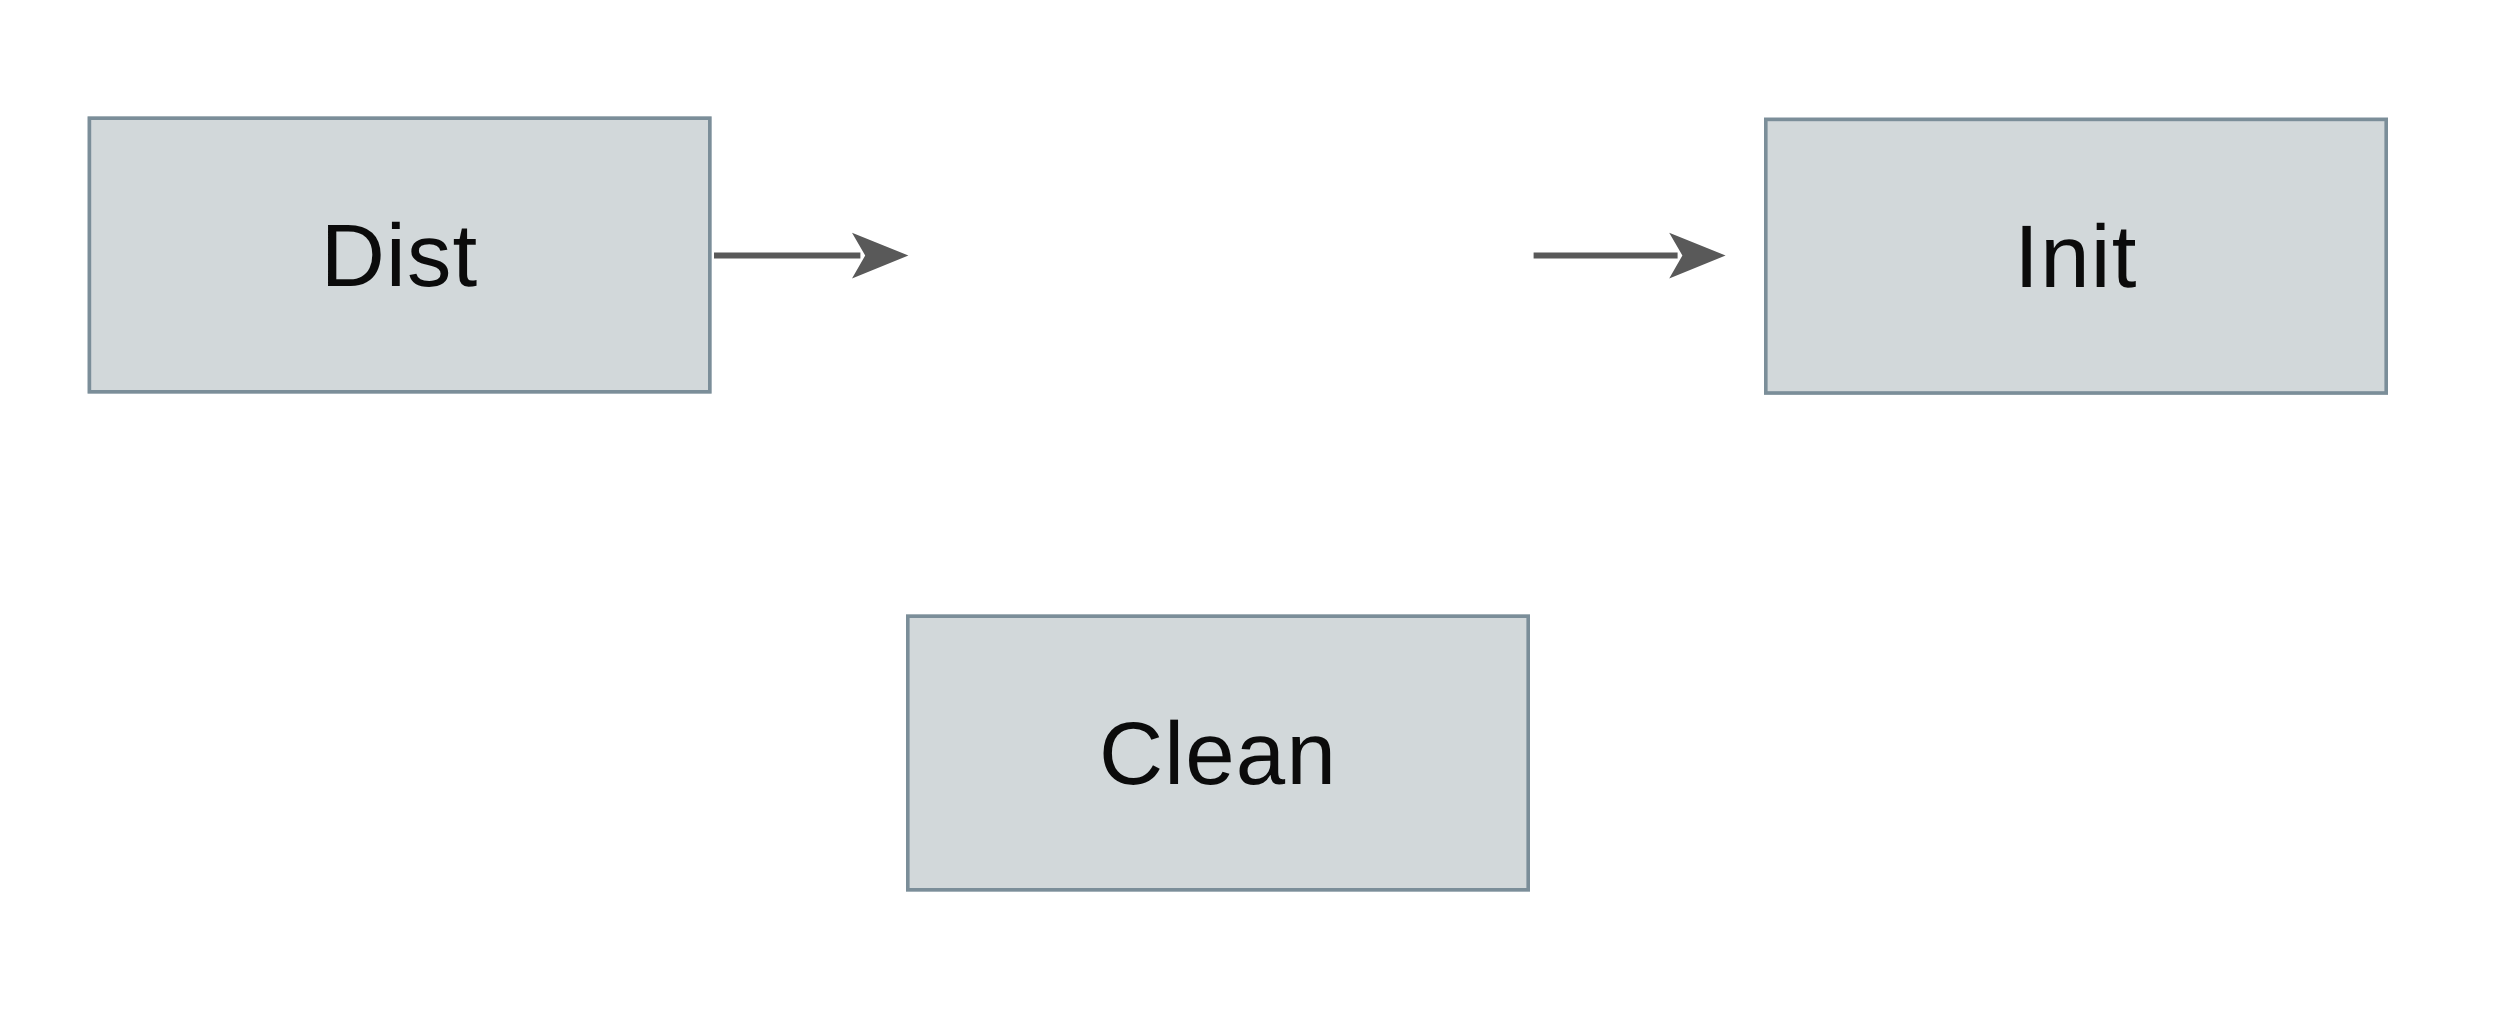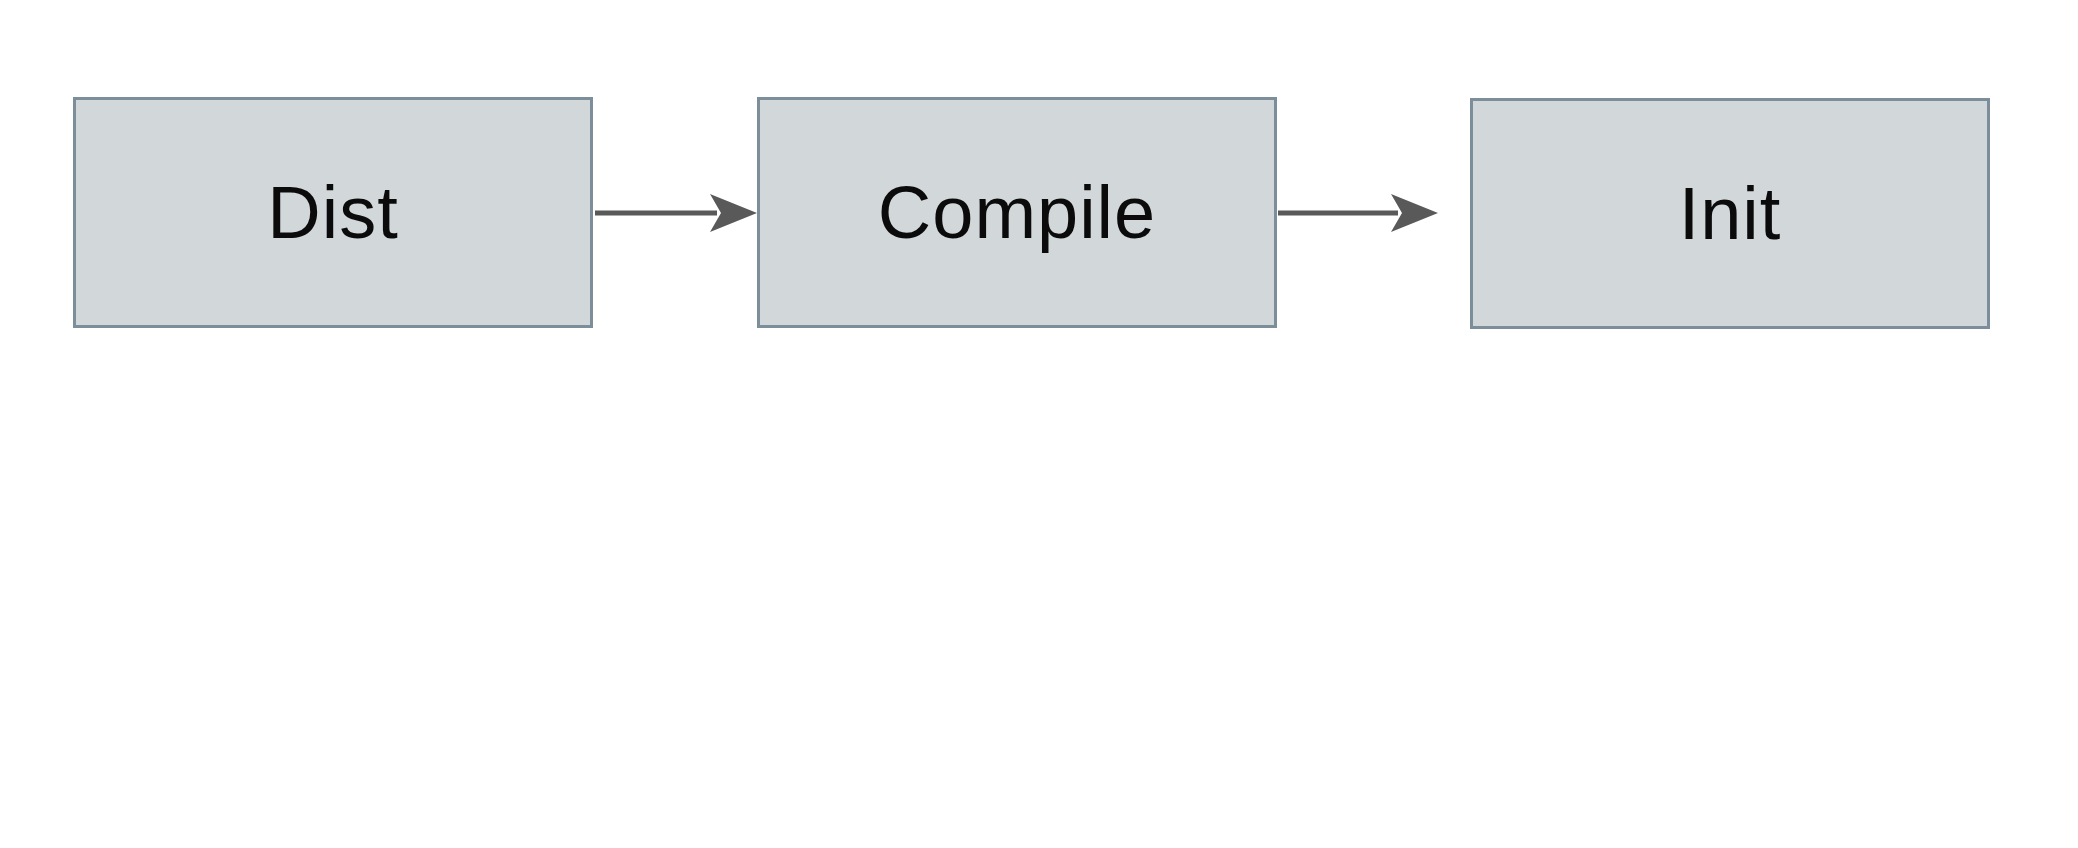--- a/index.html
+++ b/index.html
@@ -49,28 +49,28 @@
 </style>
 </head>
 <body>
 
 <div class="canvas">
 
   <div class="node" id="node-dist">
     <span class="label">Dist</span>
   </div>
 
-  <div class="node" id="node-compile">
-    <span class="label">Compile</span>
-  </div>
 
   <div class="node" id="node-init">
     <span class="label">Init</span>
   </div>
 
+  <div class="node" id="node-clean">
+    <span class="label">Clean</span>
+  </div>
 
   <svg class="edges" viewBox="0 0 2078 848" xmlns="http://www.w3.org/2000/svg">
     <g>
       <line x1="595" y1="213" x2="717" y2="213" stroke="#595959" stroke-width="5"></line>
       <polygon points="710,194 757,213 710,232 721,213" fill="#595959"></polygon>
     </g>
     <g>
       <line x1="1278" y1="213" x2="1398" y2="213" stroke="#595959" stroke-width="5"></line>
       <polygon points="1391,194 1438,213 1391,232 1402,213" fill="#595959"></polygon>
     </g>

